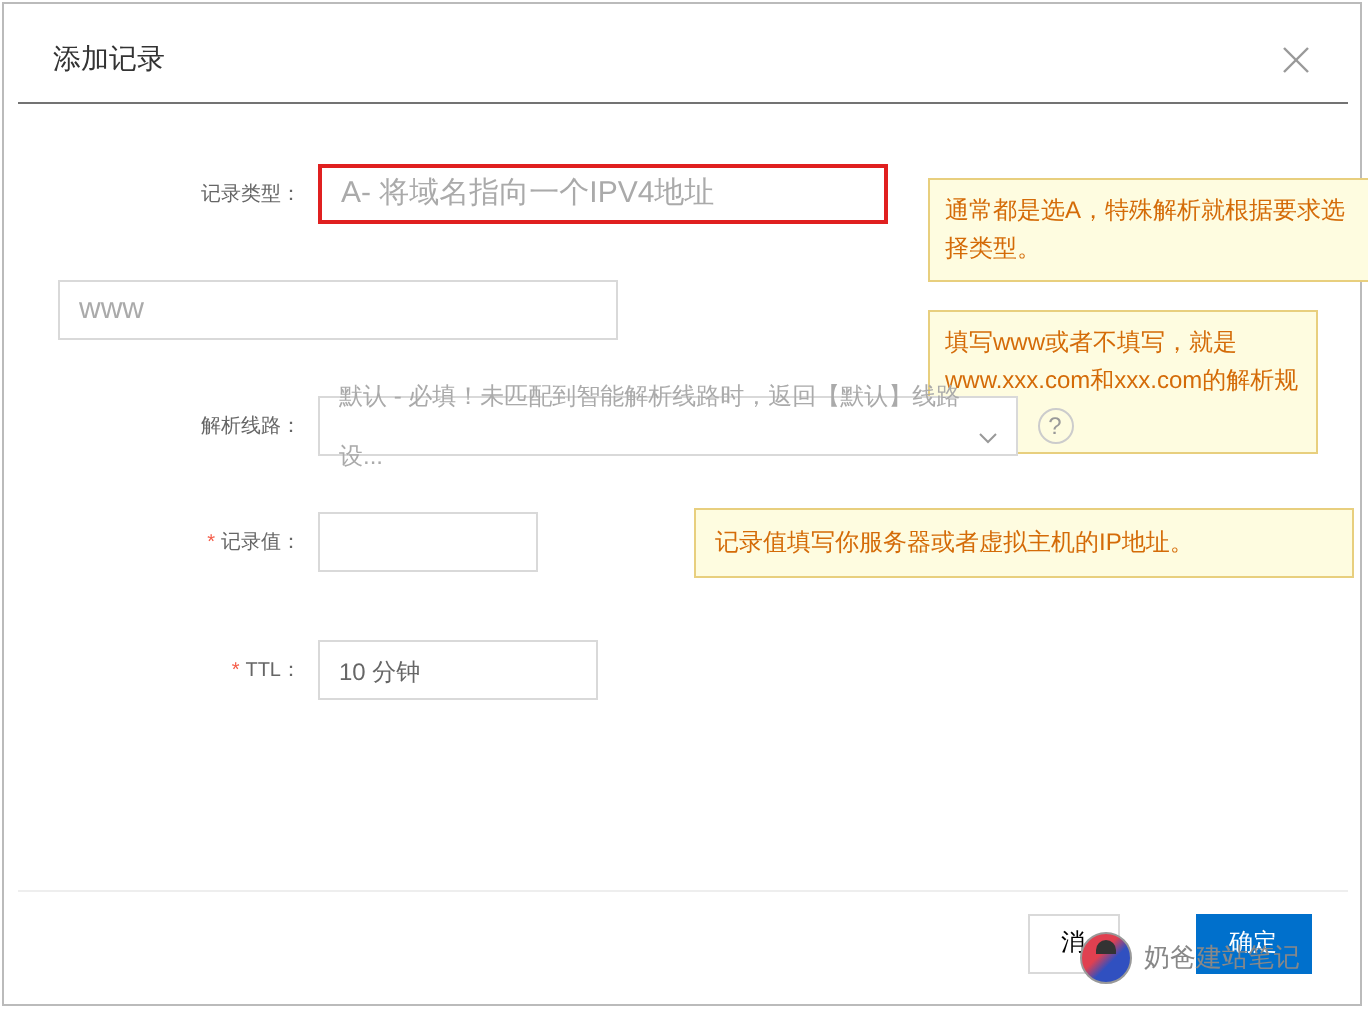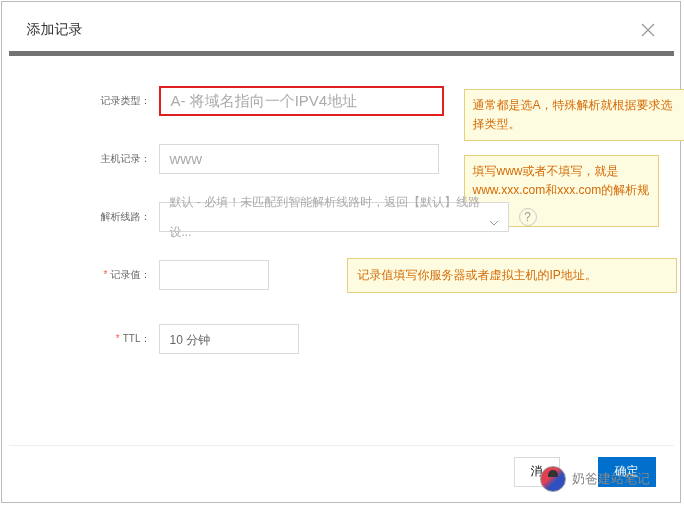--- a/index.html
+++ b/index.html
@@ -1,19 +1,19 @@
 <!DOCTYPE html>
 <html><head>
   <meta charset="utf-8">
   <style>
     * { box-sizing: border-box; margin: 0; padding: 0; }
     body { font-family: "Microsoft YaHei", Arial, sans-serif; font-size: 12px; color: #333; background: #fff; width: 684px; height: 506px; position: relative; }
     .outer { border: 1px solid #bbb; width: 680px; height: 502px; margin: 1px; position: relative; background: #fff; }
     .dialog { width: 665px; height: 490px; margin: 5px auto 0; position: relative; background: #fff; }
-    .header { padding: 14px 18px 12px; border-bottom: 5px solid #737373; }
+    .header { padding: 14px 18px 12px; border-bottom: 1px solid #737373; }
     .title { font-size: 14px; color: #333; font-weight: normal; }
     .close-icon { position: absolute; top: 15px; right: 18px; width: 16px; height: 16px; cursor: pointer; color: #999; }
     .close-icon svg { width: 16px; height: 16px; }
     .body { padding: 30px 20px 10px; position: relative; }
     .row { display: flex; align-items: center; margin-bottom: 28px; position: relative; }
     .label { width: 130px; text-align: right; color: #666; font-size: 10px; padding-right: 8px; }
     .req { color: #f55c48; margin-right: 3px; }
     .input { border: 1px solid #d9d9d9; height: 30px; line-height: 30px; padding: 0 10px; color: #aaa; font-size: 15px; width: 280px; background: #fff; display: flex; align-items: center; }
     .input.redbox { border: 2px solid #e02020; width: 285px; }
     .input.short { width: 110px; }
@@ -54,21 +54,20 @@
     <div class="body">
 
       <div class="row">
         <div class="label">记录类型：</div>
         <div class="input redbox">
           <span>A- 将域名指向一个IPV4地址</span>
         </div>
       </div>
 
       <div class="row">
-        <div class="label">主机记录：</div>
         <div class="input">
           <span>www</span>
         </div>
       </div>
 
       <div class="row">
         <div class="label">解析线路：</div>
         <div class="select">
           <span>默认 - 必填！未匹配到智能解析线路时，返回【默认】线路设...</span>
           <span class="chev">

